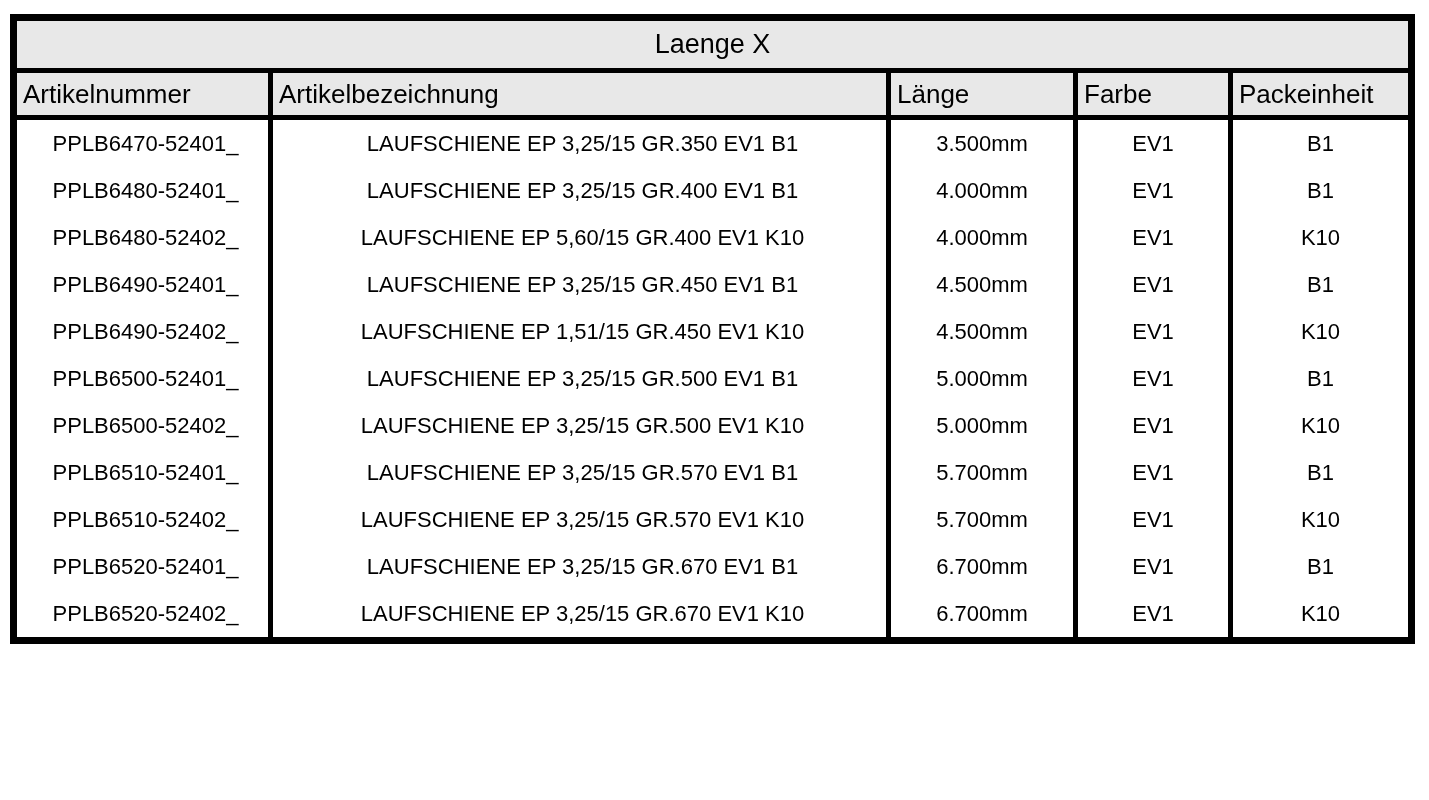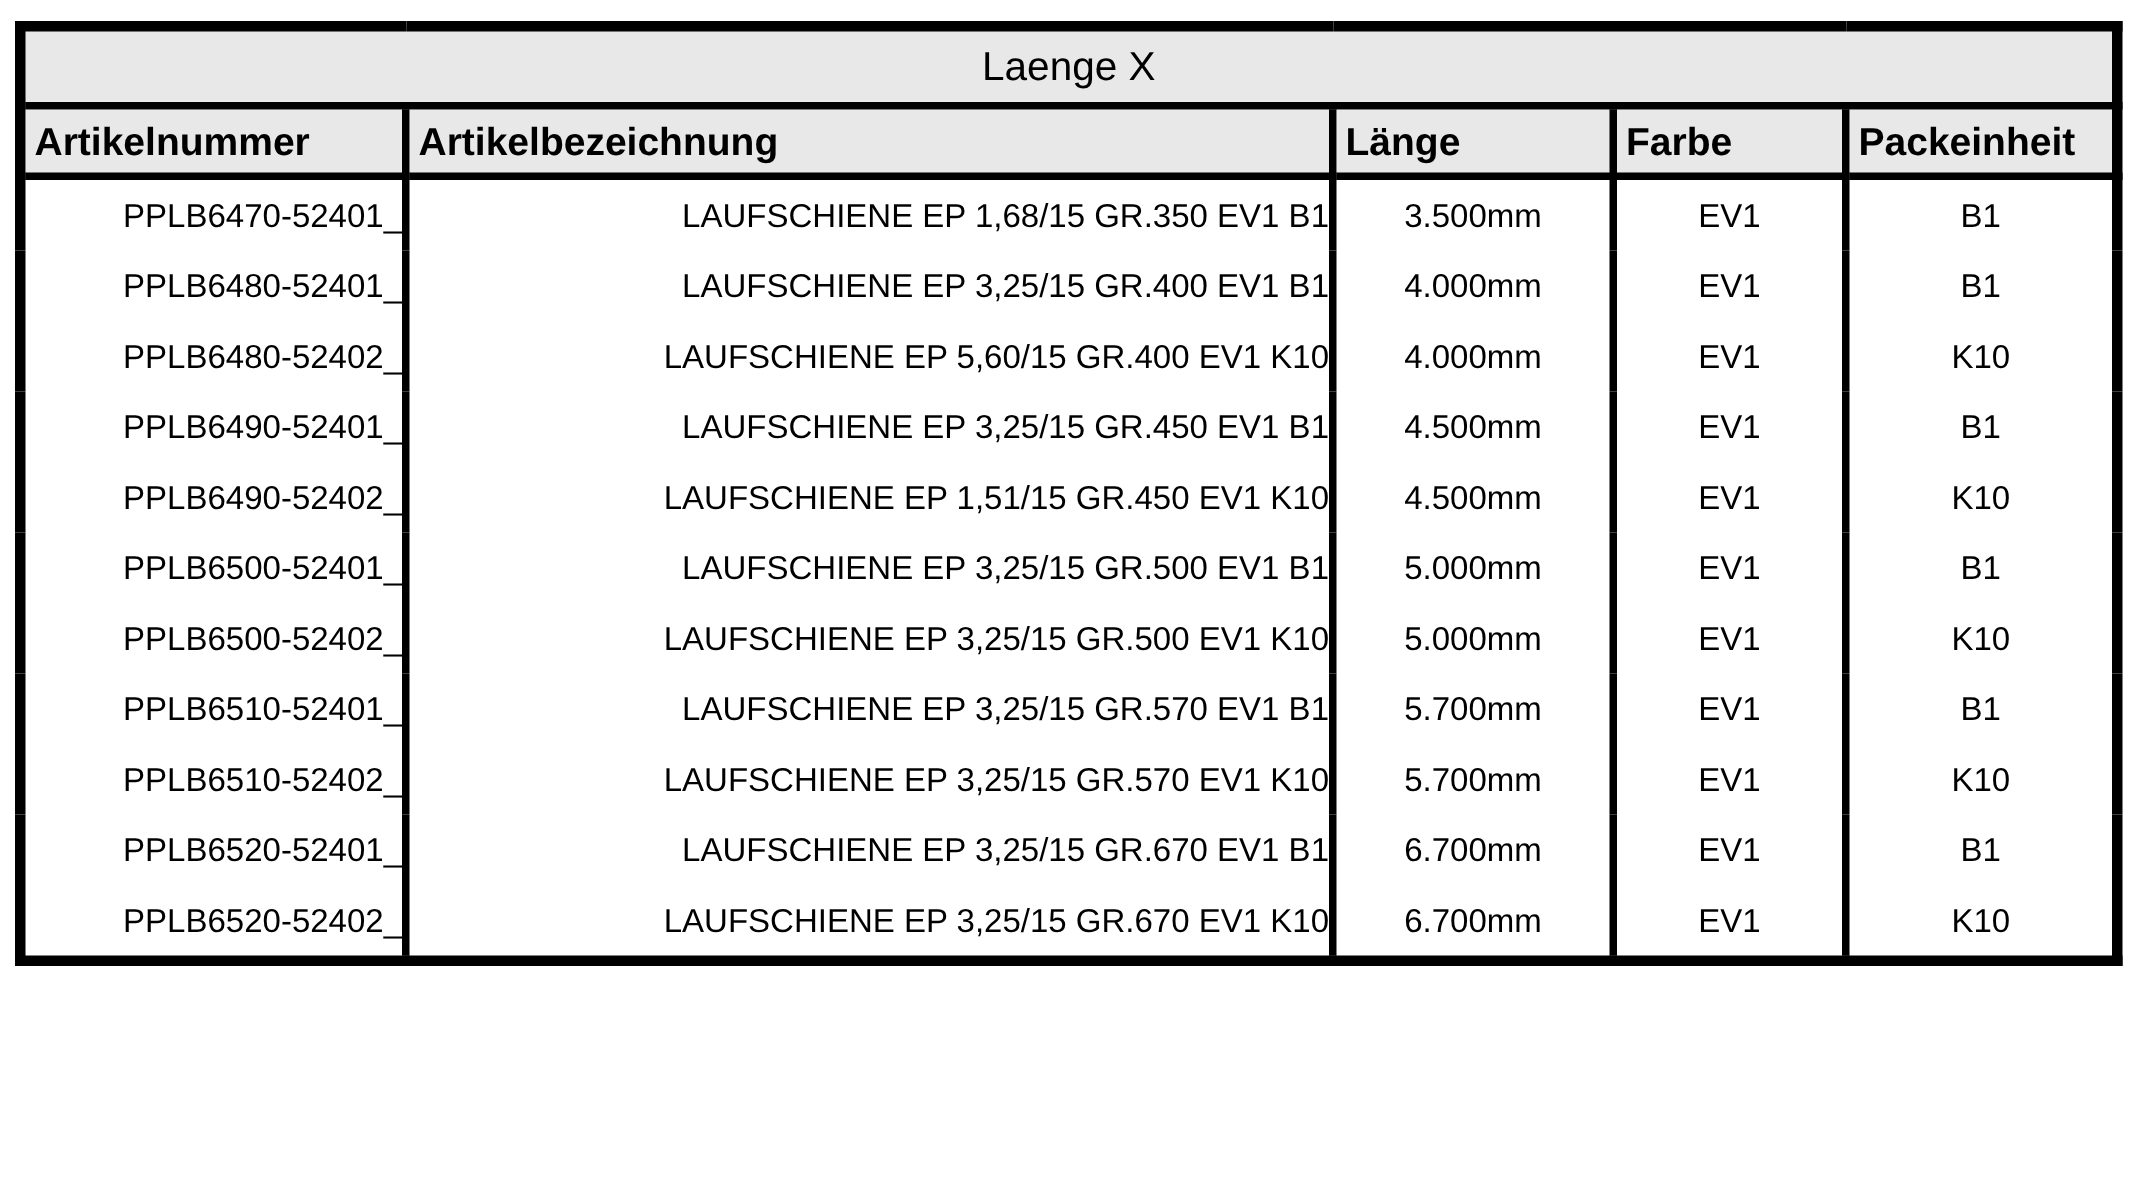--- a/index.html
+++ b/index.html
@@ -42,41 +42,41 @@
     font-weight: normal;
     padding: 0;
   }
   th.col-header {
     background: #e8e8e8;
     border: 5px solid #000000;
     height: 42px;
     text-align: left;
     vertical-align: middle;
     font-size: 26px;
-    font-weight: bold;
+    font-weight: normal;
     padding: 0 0 0 6px;
     overflow: hidden;
     white-space: nowrap;
   }
   tbody td {
     border-left: 5px solid #000000;
     border-right: 5px solid #000000;
     border-top: none;
     border-bottom: none;
     height: 47px;
     font-size: 22px;
     vertical-align: middle;
     padding: 0;
     overflow: hidden;
     white-space: nowrap;
     background: #ffffff;
   }
   tbody td:nth-child(1),
   tbody td:nth-child(2) {
-    text-align: right;
+    text-align: center;
     padding-left: 6px;
   }
   tbody td:nth-child(3),
   tbody td:nth-child(4),
   tbody td:nth-child(5) {
     text-align: center;
   }
 </style>
 </head>
 <body>
@@ -98,21 +98,21 @@
           <th class="col-header">Artikelnummer</th>
           <th class="col-header">Artikelbezeichnung</th>
           <th class="col-header">Länge</th>
           <th class="col-header">Farbe</th>
           <th class="col-header">Packeinheit</th>
         </tr>
     </thead>
     <tbody id="table-body">
         <tr>
           <td>PPLB6470-52401_</td>
-          <td>LAUFSCHIENE EP 1,68/15 GR.350 EV1 B1</td>
+          <td>LAUFSCHIENE EP 3,25/15 GR.350 EV1 B1</td>
           <td>3.500mm</td>
           <td>EV1</td>
           <td>B1</td>
         </tr>
         <tr>
           <td>PPLB6480-52401_</td>
           <td>LAUFSCHIENE EP 3,25/15 GR.400 EV1 B1</td>
           <td>4.000mm</td>
           <td>EV1</td>
           <td>B1</td>

